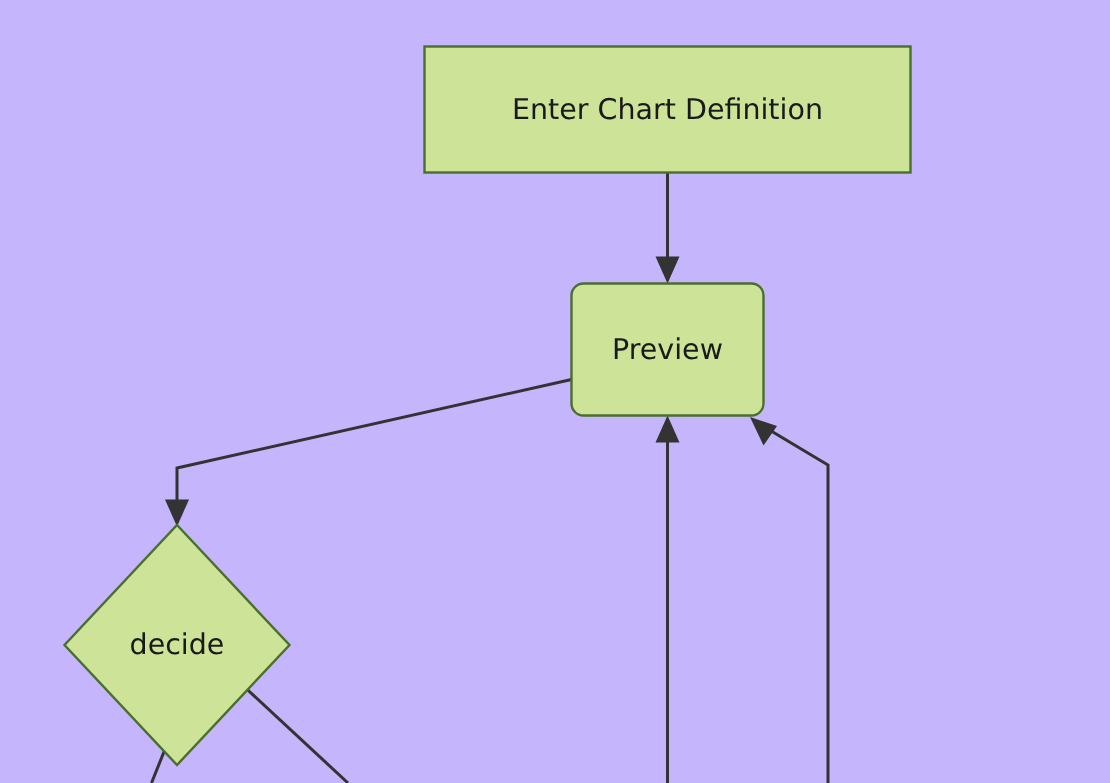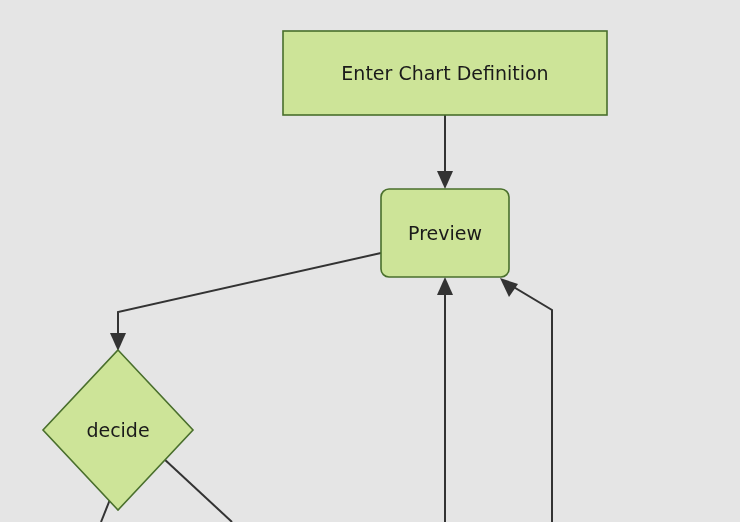--- a/index.html
+++ b/index.html
@@ -8,21 +8,21 @@
     padding: 0;
     background: #ffffff;
   }
   body {
     font-family: "DejaVu Sans", "Liberation Sans", sans-serif;
   }
   #diagram-canvas {
     position: relative;
     width: 740px;
     height: 522px;
-    background: #e5e5e5;
+    background: #c4b5fd;
     overflow: hidden;
   }
   #flow-svg {
     position: absolute;
     top: 0;
     left: 0;
     width: 740px;
     height: 522px;
     display: block;
   }

